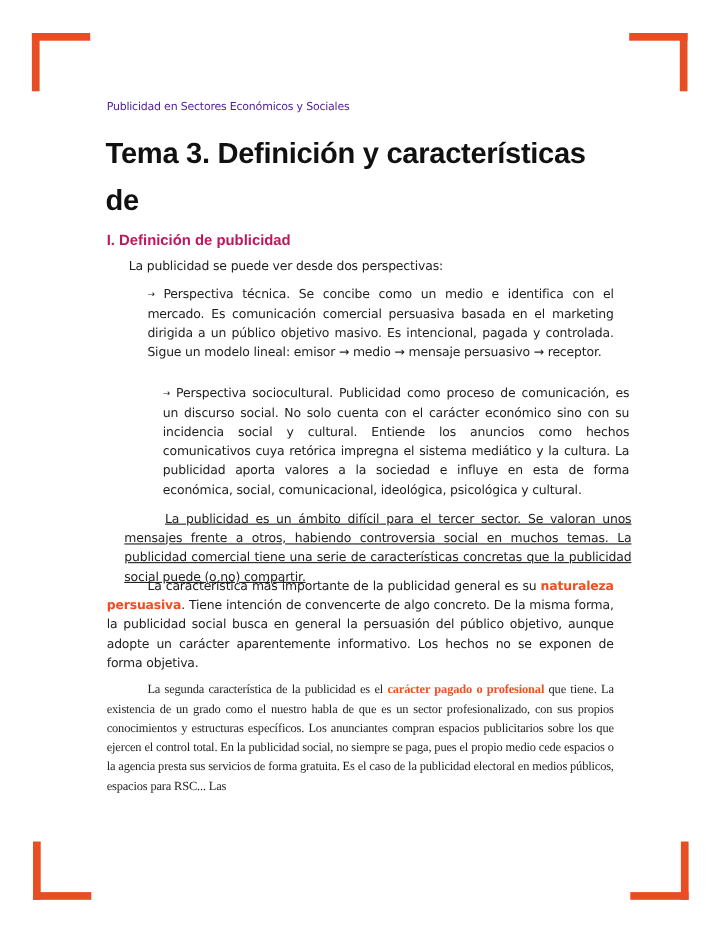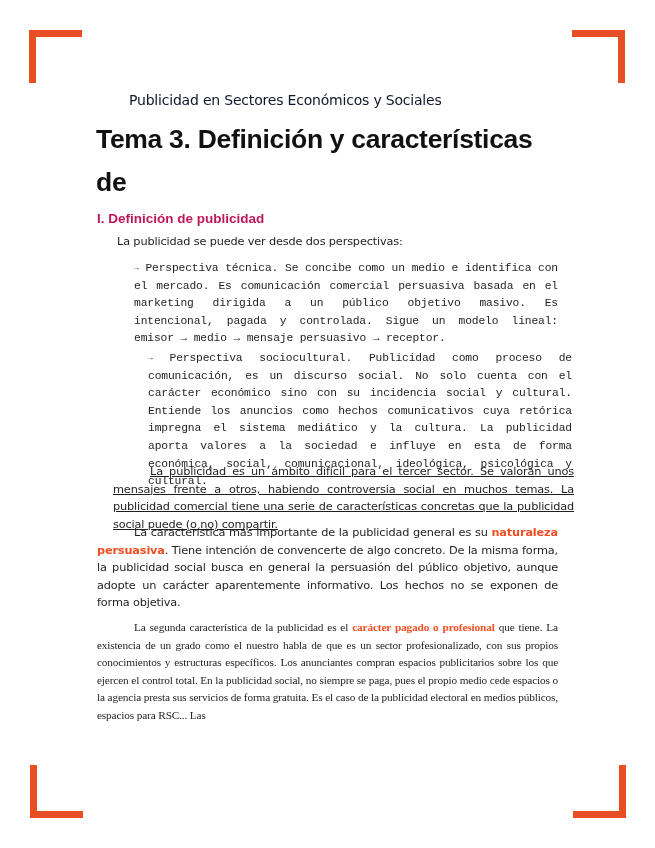--- a/index.html
+++ b/index.html
@@ -2,26 +2,26 @@
 <html><head>
 <meta charset="utf-8">
 <style>
   html, body { margin: 0; padding: 0; background: #ffffff; }
   body { width: 655px; height: 848px; position: relative; overflow: hidden; font-family: "DejaVu Sans", sans-serif; color: #1a1a1a; }
   .corner { position: absolute; width: 53px; height: 53px; box-sizing: border-box; border-color: #e84e23; border-style: solid; border-width: 0; }
   .corner.tl { left: 29px; top: 30px; border-top-width: 7px; border-left-width: 7px; }
   .corner.tr { left: 572px; top: 30px; border-top-width: 7px; border-right-width: 7px; }
   .corner.bl { left: 30px; top: 765px; border-bottom-width: 7px; border-left-width: 7px; }
   .corner.br { left: 573px; top: 765px; border-bottom-width: 7px; border-right-width: 7px; }
-  .subtitle { position: absolute; left: 97px; top: 92px; font-size: 14px; color: #0f172a; letter-spacing: -0.2px; white-space: nowrap; margin-left: 32px; }
+  .subtitle { position: absolute; left: 97px; top: 92px; font-size: 10px; color: #4c1d95; letter-spacing: -0.2px; white-space: nowrap; }
   .title { position: absolute; left: 96px; top: 118px; width: 470px; font-family: "Liberation Sans", sans-serif; font-weight: bold; font-size: 26.5px; line-height: 43px; color: #111; letter-spacing: -0.3px; }
   .section-heading { position: absolute; left: 97px; top: 211px; font-family: "Liberation Sans", sans-serif; font-weight: bold; font-size: 13.5px; color: #be185d; white-space: nowrap; }
   .body-text { position: absolute; font-size: 11.3px; line-height: 17.6px; text-align: justify; color: #1e1e1e; letter-spacing: -0.15px; }
   .intro { left: 117px; top: 233px; width: 424px; }
-  .bullet { left: 134px; width: 424px; font-family: Liberation Mono, monospace; }
+  .bullet { left: 134px; width: 424px; }
   .bullet1 { top: 259px; }
   .bullet2 { top: 335px; }
   .para { left: 97px; width: 461px; text-indent: 37px; }
   .para1 { top: 447px; }
   .para2 { top: 524px; }
   .para3 { top: 619px; font-family: Liberation Serif, serif; }
   .hl { color: #f04e23; font-weight: bold; }
   .arrow { font-size: 8px; vertical-align: 1px; }
 </style>
 </head>

